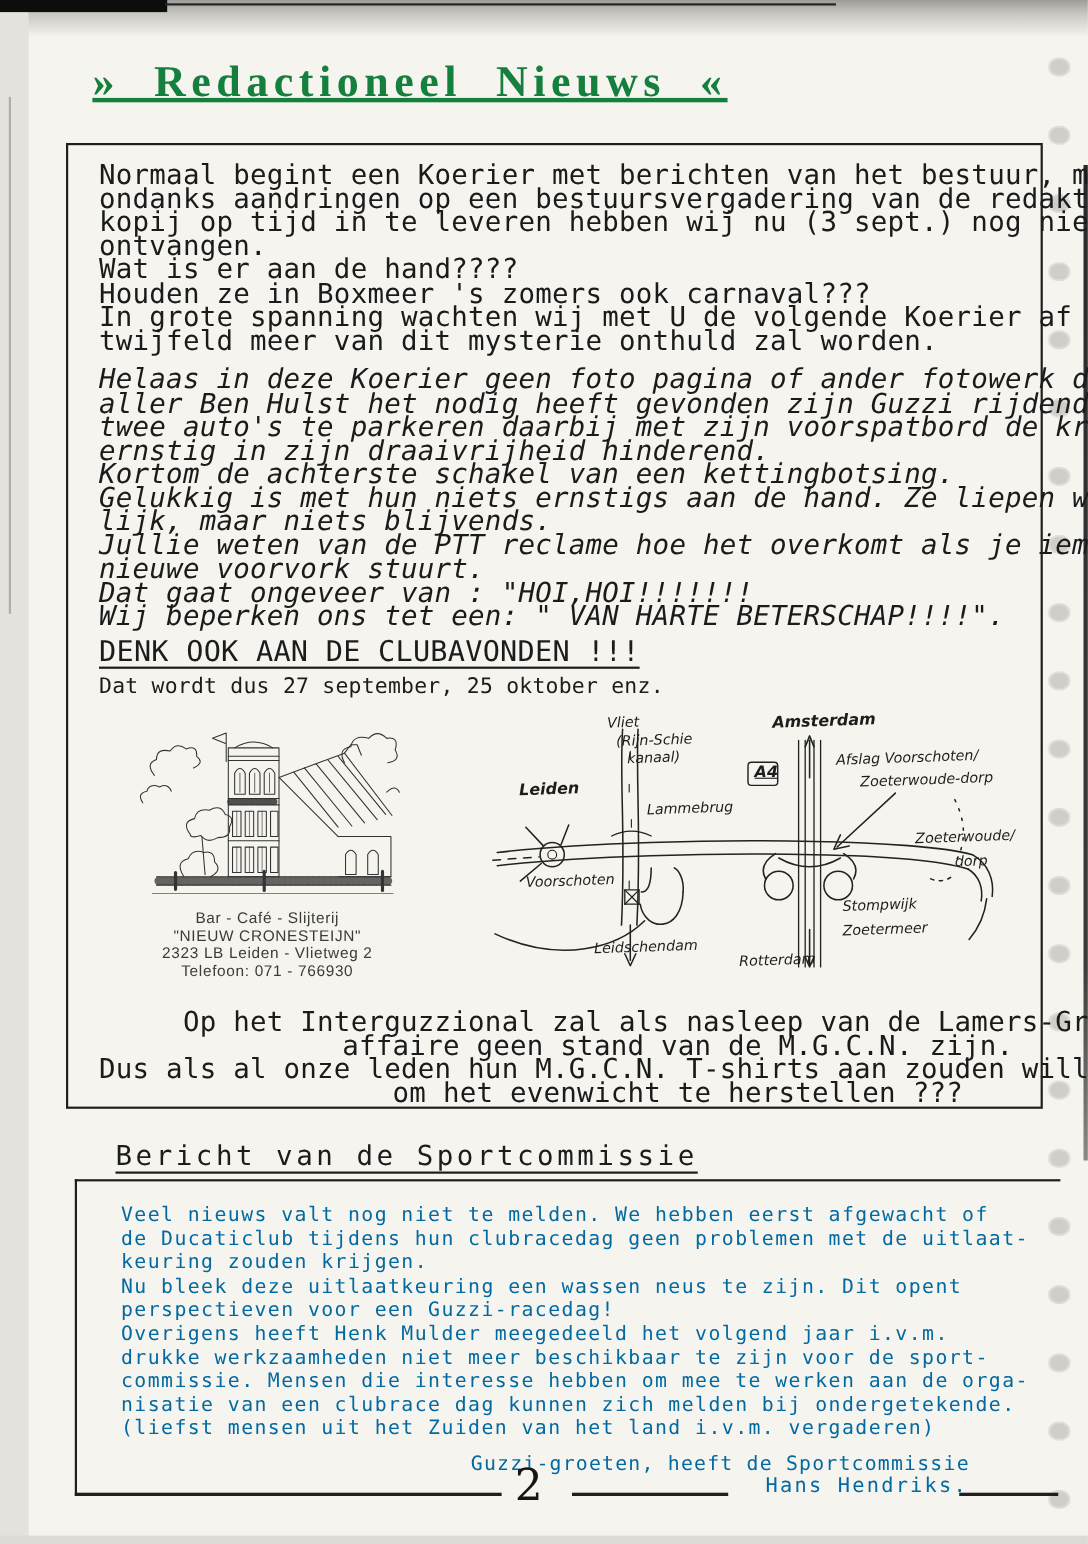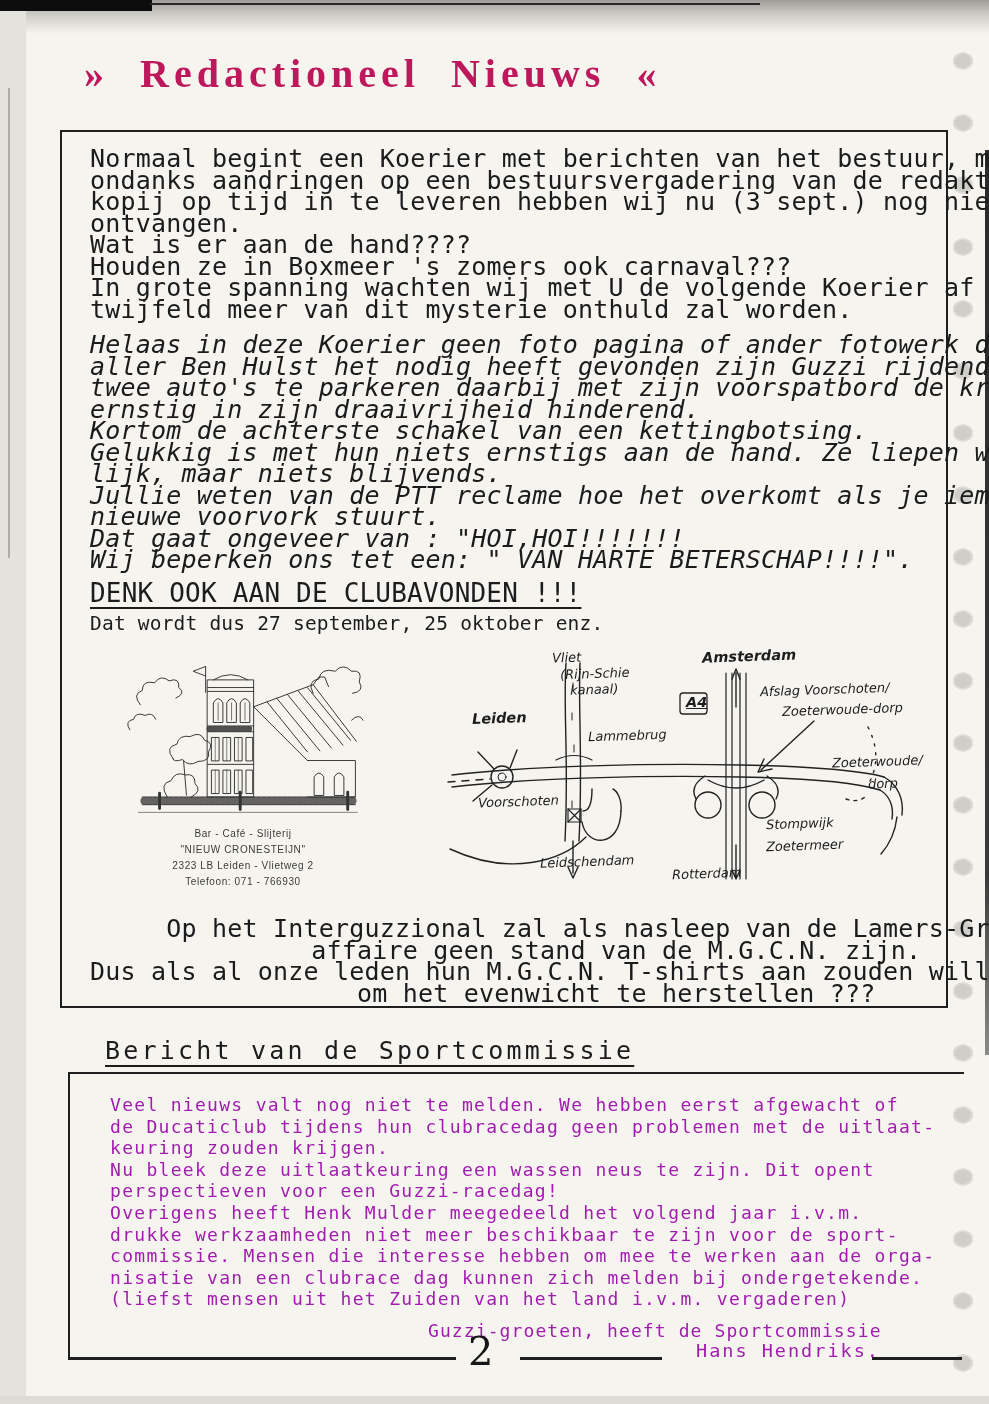--- a/index.html
+++ b/index.html
@@ -19,48 +19,48 @@
   .scan-left-line{left:8px;top:88px;width:2px;height:470px;background:#aeada7;}
   .scan-right-edge{left:985px;top:150px;width:4px;height:905px;
     background:linear-gradient(#2a2a2a,#3a3a3a 80%,#8a8a86);}
   .scan-bottom{left:0;top:1396px;width:989px;height:8px;background:#dcdbd6;}
   .holes{left:946px;top:30px;width:34px;height:1370px;
     background-image:radial-gradient(ellipse 13px 11px at 50% 50%, #cfcec8 0 62%, #dedcd7 63% 78%, rgba(0,0,0,0) 80%);
     background-size:34px 62px;background-repeat:repeat-y;}
   
   .title{left:84px;top:50px;width:620px;
     font-family:"Liberation Serif","DejaVu Serif",serif;font-weight:bold;
-    font-size:40px;letter-spacing:5px;word-spacing:16px;color:#be185d;}
+    font-size:40px;letter-spacing:5px;word-spacing:16px;color:#15803d;text-decoration:underline;}
   
   .box1{left:60px;top:130px;width:884px;height:874px;border:2px solid #1f1f1f;background:transparent;}
   .box2{left:68px;top:1072px;width:894px;height:286px;border-left:2px solid #1f1f1f;border-top:2px solid #1f1f1f;}
   
   .tw{white-space:pre;font-size:25px;line-height:21.5px;letter-spacing:0.2px;color:#1b1b1b;}
-  .tw2{white-space:pre;font-size:18px;line-height:21.6px;letter-spacing:1.3px;color:#a21caf;}
+  .tw2{white-space:pre;font-size:18px;line-height:21.6px;letter-spacing:1.3px;color:#0369a1;}
   .para1{left:90px;top:148px;}
   .para2{left:90px;top:334px;font-style:italic;}
   .heading1{left:90px;top:578px;font-size:26px;letter-spacing:0.2px;
     text-decoration:underline;text-underline-offset:5px;text-decoration-thickness:2px;}
   .dates{left:90px;top:612px;font-size:19.5px;letter-spacing:0.2px;}
   .para3{left:90px;top:918px;text-align:center;}
   .heading2{left:105px;top:1036px;font-size:25px;letter-spacing:3.2px;
     text-decoration:underline;text-underline-offset:6px;text-decoration-thickness:2px;}
   .sporttext{left:110px;top:1094px;}
   .closing{left:428px;top:1320px;font-size:18px;letter-spacing:1.1px;}
   .signature{left:696px;top:1340px;font-size:18.5px;letter-spacing:2px;}
   .pagenum{left:468px;top:1328px;font-family:"DejaVu Serif",serif;font-size:40px;color:#161616;}
   .bline{height:3px;background:#1f1f1f;}
   .bl1{left:68px;top:1357px;width:388px;}
   .bl2{left:520px;top:1357px;width:142px;}
   .bl3{left:872px;top:1357px;width:90px;}
   
   .cafe{left:125px;top:652px;width:240px;height:170px;}
   .cafe svg{width:100%;height:100%;}
   .cafe-caption{left:118px;top:826px;width:250px;text-align:center;white-space:pre;
-    font-family:"Liberation Sans","DejaVu Sans",sans-serif;font-size:10px;line-height:16px;
+    font-family:"Liberation Sans","DejaVu Sans",sans-serif;font-size:14px;line-height:16px;
     color:#3b3b3b;letter-spacing:0.6px;}
   
   .map{left:440px;top:648px;width:470px;height:262px;}
   .map svg{position:absolute;left:0;top:0;width:100%;height:100%;}
   .hand{position:absolute;font-family:"DejaVu Sans",sans-serif;font-style:italic;
     font-size:13px;color:#1d1d1d;white-space:nowrap;transform:rotate(-2deg);}
   .hand.big{font-size:14.5px;font-weight:bold;}
 </style>
 </head>
 <body>

